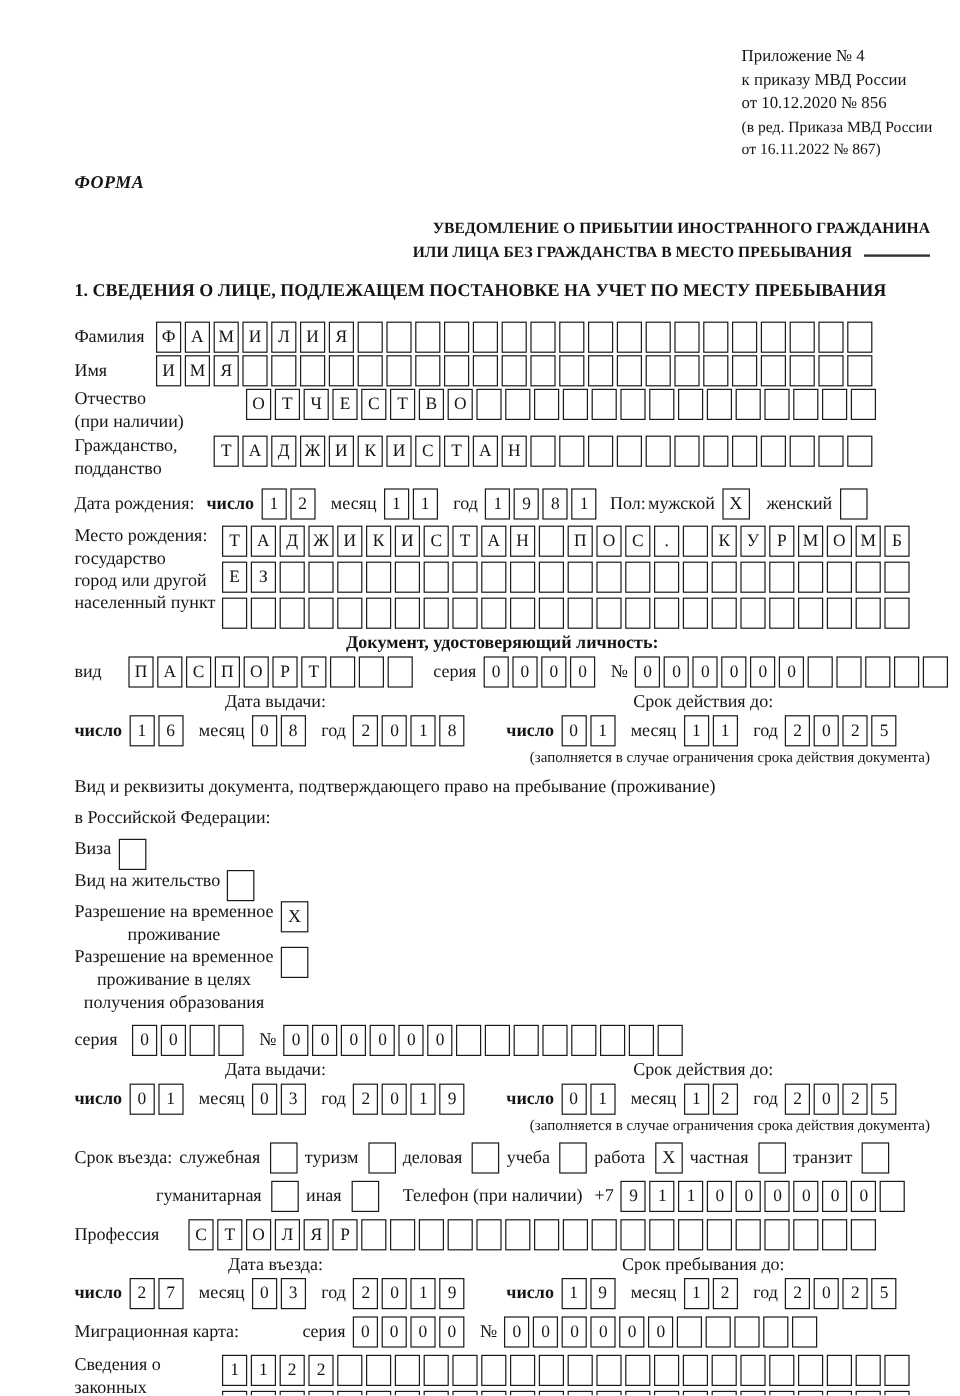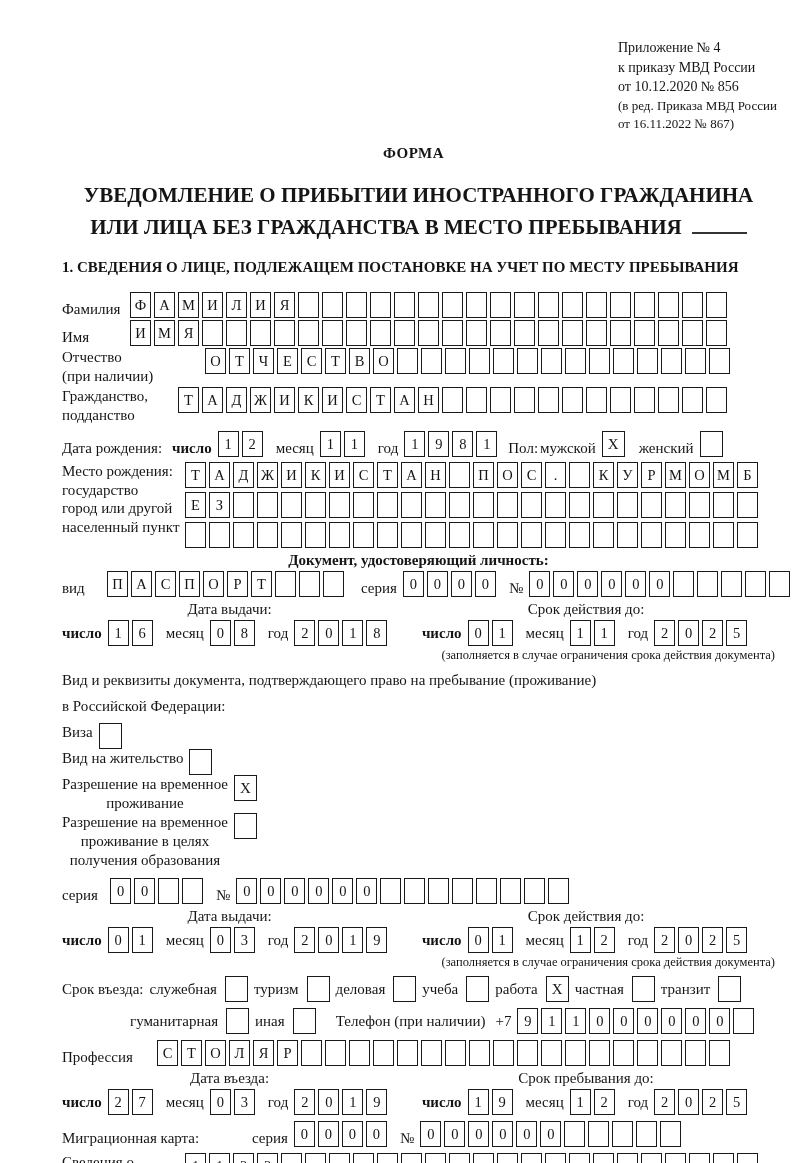--- a/index.html
+++ b/index.html
@@ -1,26 +1,26 @@
 <!DOCTYPE html>
 <html><head>
 <meta charset="utf-8">
 <style>
   html,body{margin:0;padding:0;background:#fff;}
   .page{width:800px;height:1163px;box-sizing:border-box;padding:38px 25px 0 62px;
         background:#fff;font-family:"Liberation Serif",serif;color:#151515;
         font-size:15px;overflow:hidden;position:relative;}
   .appendix{margin-left:556px;width:190px;line-height:1.4;font-size:14px;}
   .appendix .sub{font-size:13px;}
-  .forma{text-align:center;font-weight:bold;margin-top:12px;padding-right:10px;letter-spacing:.5px;}
-  .title{text-align:center;font-weight:bold;font-size:21px;margin-top:18px;line-height:1.5;}
+  .forma{text-align:left;font-weight:bold;margin-top:12px;padding-right:10px;letter-spacing:.5px;font-style:italic;}
+  .title{text-align:right;font-weight:bold;font-size:13px;margin-top:18px;line-height:1.5;}
   .blank{display:inline-block;width:55px;border-bottom:2px solid #333;margin-left:10px;height:12px;}
   .sec{font-weight:bold;margin-top:16px;}
   .rows{margin-top:16px;}
-  .row{display:flex;align-items:flex-end;margin-top:2px;}
+  .row{display:flex;align-items:center;margin-top:2px;}
   .row.top{align-items:flex-start;}
   .lbl{flex:0 0 auto;}
   .prelines{white-space:pre-line;line-height:18.5px;}
   .w68{width:68px}.w143{width:143px}.w116{width:116px}.w123{width:123px}.w45{width:45px}.w180{width:180px}
   .cells{display:flex;flex-wrap:nowrap;flex:0 0 auto;}
   .cell{flex:0 0 auto;width:21px;height:26px;box-sizing:border-box;border:1.6px solid #1a1a1a;
         margin-right:3px;display:flex;align-items:center;justify-content:center;font-size:14.5px;}
   .cb{flex:0 0 auto;width:23px;height:26px;box-sizing:border-box;border:1.6px solid #1a1a1a;
       display:inline-flex;align-items:center;justify-content:center;font-size:15px;margin:0 6px;}
   .dword{margin:0 6px 0 10px;flex:0 0 auto;}

